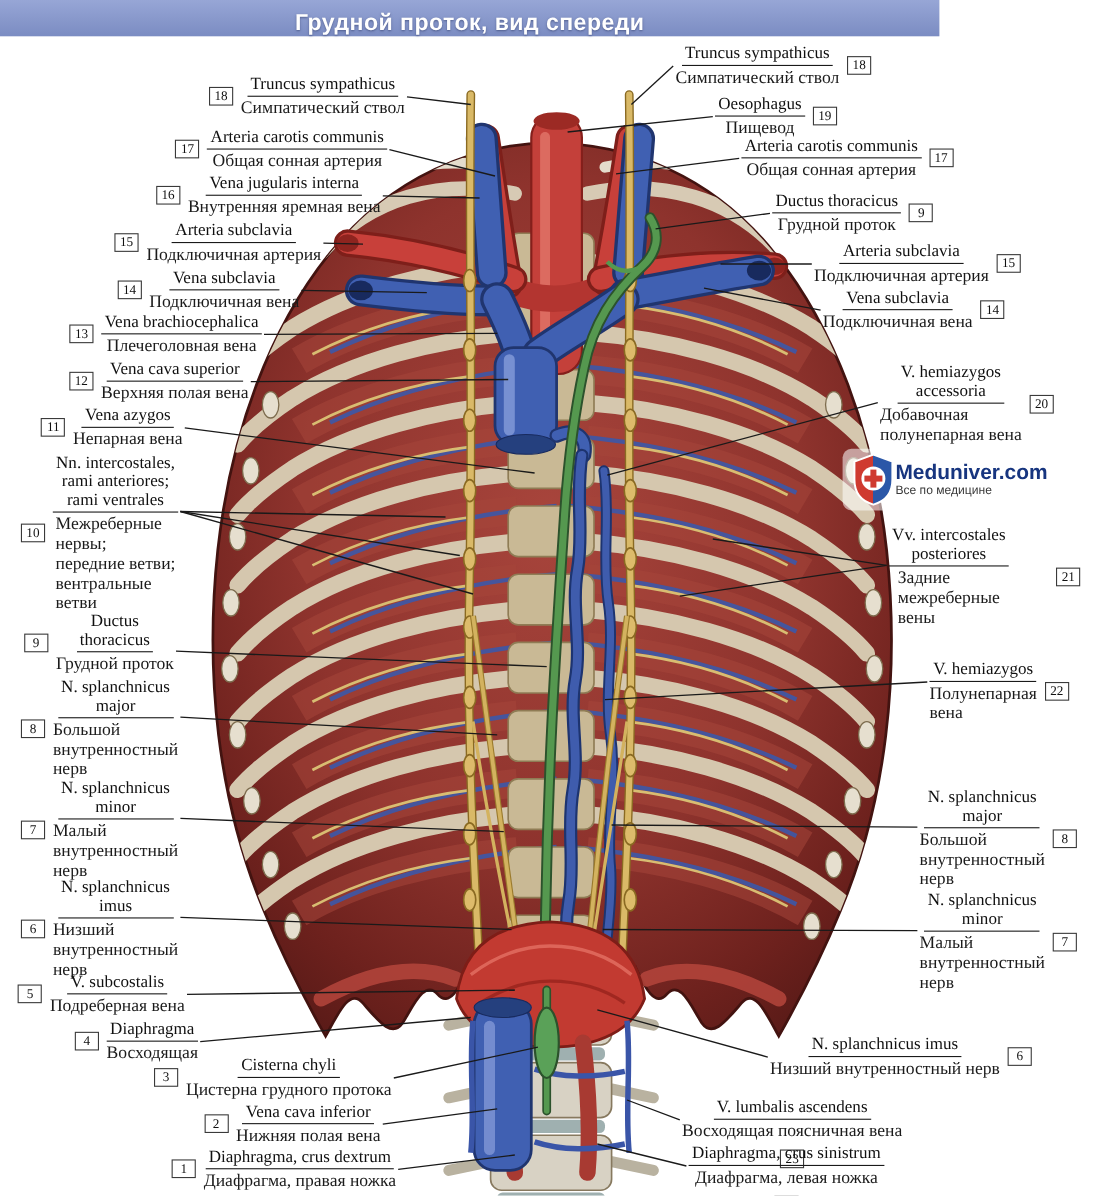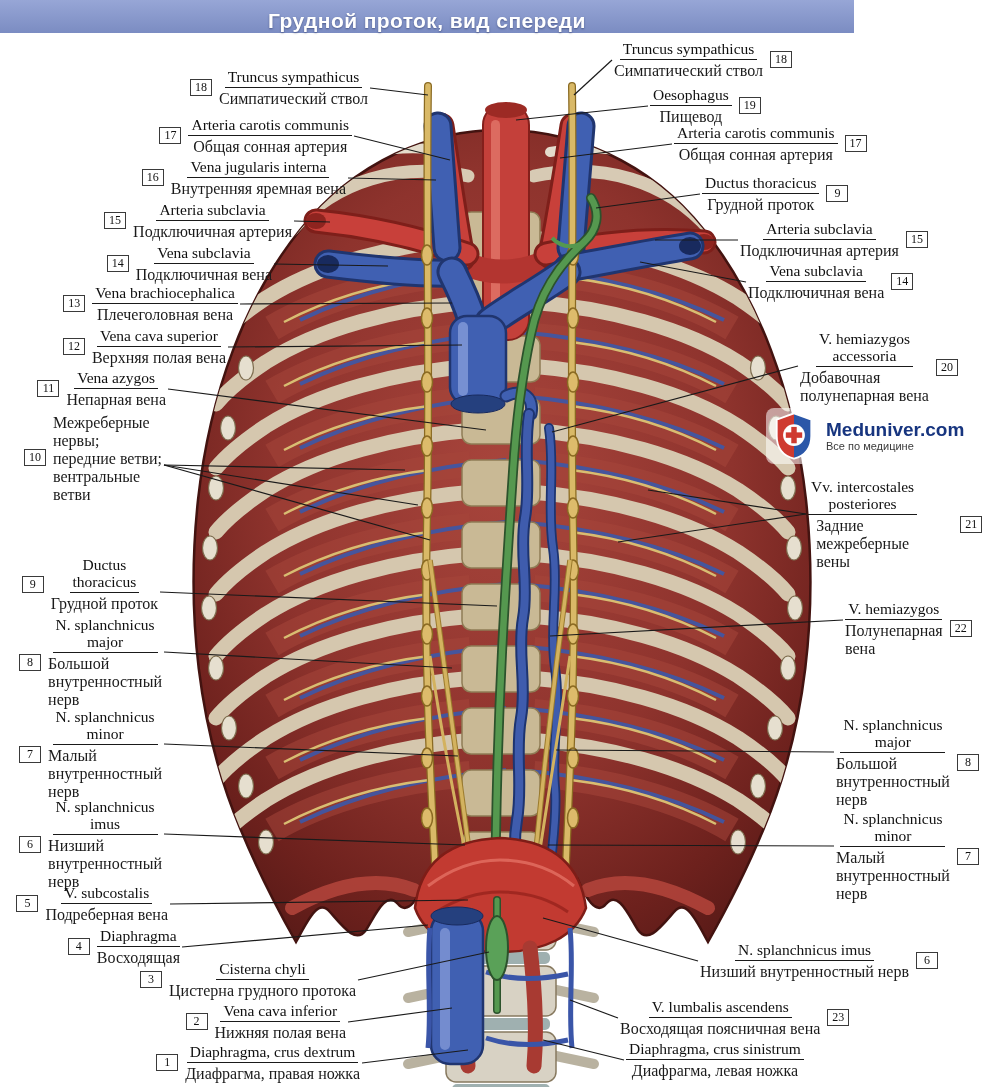--- a/index.html
+++ b/index.html
@@ -13,21 +13,21 @@
   #leads{position:absolute;left:0;top:0;z-index:3;pointer-events:none}
   #labels{position:absolute;left:0;top:0;width:998px;height:1087px;z-index:4;pointer-events:none}
   .label{position:absolute;display:flex;align-items:center;gap:7px}
   .lbl-text{display:flex;flex-direction:column;align-items:center}
   .latin{font-family:"Liberation Serif",serif;font-size:15.5px;color:#101010;line-height:1.1;text-align:center;
     white-space:pre-line;border-bottom:1.2px solid #1a1a1a;padding:0 3px 2px}
   .russian{font-family:"Liberation Serif",serif;font-size:16px;color:#1b1b1b;line-height:1.12;
     white-space:pre-line;padding-top:2px}
   .num-box{min-width:22px;height:17px;border:1px solid #3a3a3a;background:#fff;display:flex;align-items:center;
     justify-content:center;font-size:12px;color:#111;padding:0 2px;box-shadow:0 0 0 2px rgba(255,255,255,.8)}
-  #watermark{position:absolute;left:766px;top:408px;z-index:4;display:flex;align-items:center;gap:12px;
+  #watermark{position:absolute;left:766px;top:408px;z-index:4;display:flex;align-items:center;gap:0;
     background:rgba(255,255,255,.55);border-radius:8px;padding:4px 8px}
   .wm-text{display:flex;flex-direction:column;line-height:1.1}
   .wm-brand{font-family:"Liberation Sans",sans-serif;font-weight:bold;font-size:19px;color:#17357f}
   .wm-tag{font-family:"Liberation Sans",sans-serif;font-size:11px;color:#3a3a3a}
 </style>
 </head>
 <body>
 
 <div id="stage">
 
@@ -410,20 +410,23 @@
       <div class="label" style="top: 369px; right: 832px;">
         <div class="num-box">11</div>
         <div class="lbl-text">
           <div class="latin">Vena azygos</div>
           <div class="russian">Непарная вена</div>
         </div>
       </div>
       <div class="label" style="top: 412px; right: 836px;">
         <div class="num-box">10</div>
         <div class="lbl-text">
+          <div class="latin">Nn. intercostales,
+rami anteriores;
+rami ventrales</div>
           <div class="russian">Межреберные
 нервы;
 передние ветви;
 вентральные
 ветви</div>
         </div>
       </div>
       <div class="label" style="top: 556px; right: 840px;">
         <div class="num-box">9</div>
         <div class="lbl-text">
@@ -586,21 +589,21 @@
         </div>
         <div class="num-box">7</div>
       </div>
       <div class="label" style="top: 941px; left: 700px;">
         <div class="lbl-text">
           <div class="latin">N. splanchnicus imus</div>
           <div class="russian">Низший внутренностный нерв</div>
         </div>
         <div class="num-box">6</div>
       </div>
-      <div class="label" style="top: 998px; left: 620px;">
+      <div class="label" style="top: 998px; left: 620px; flex-direction: column;">
         <div class="lbl-text">
           <div class="latin">V. lumbalis ascendens</div>
           <div class="russian">Восходящая поясничная вена</div>
         </div>
         <div class="num-box">23</div>
       </div>
       <div class="label" style="top: 1040px; left: 626px; flex-direction: column;">
         <div class="lbl-text">
           <div class="latin">Diaphragma, crus sinistrum</div>
           <div class="russian">Диафрагма, левая ножка</div>

